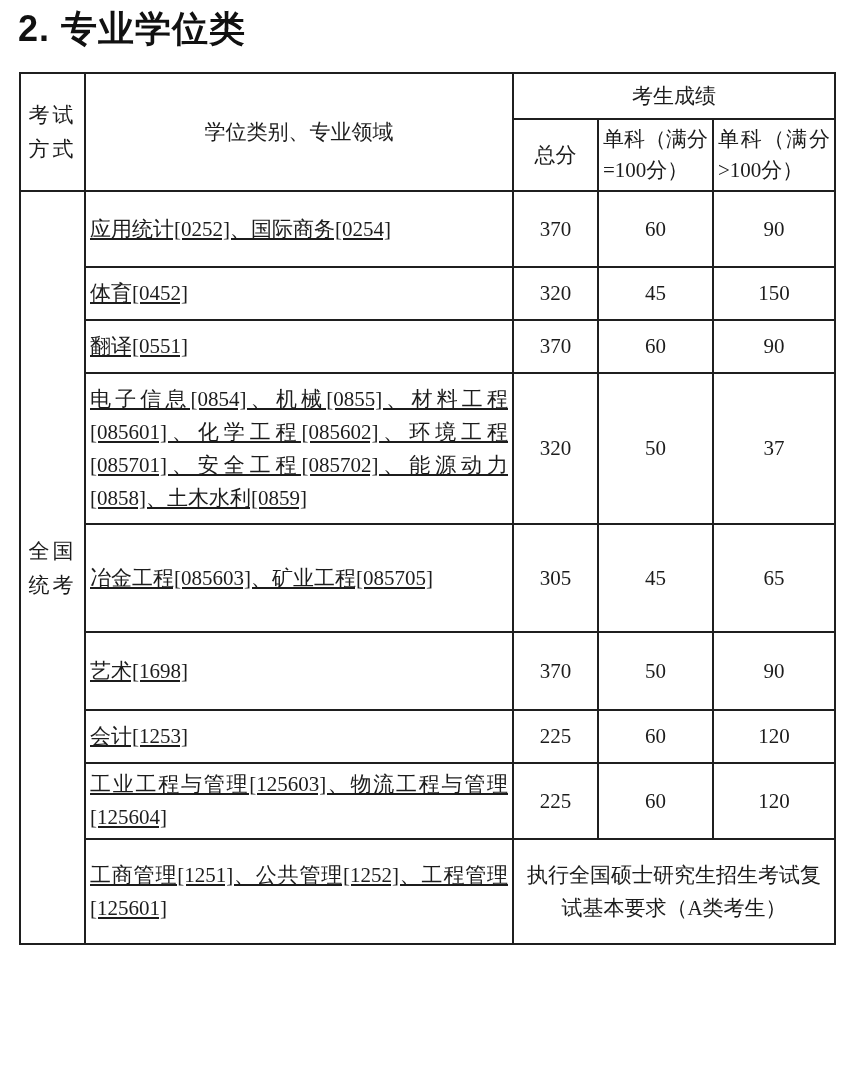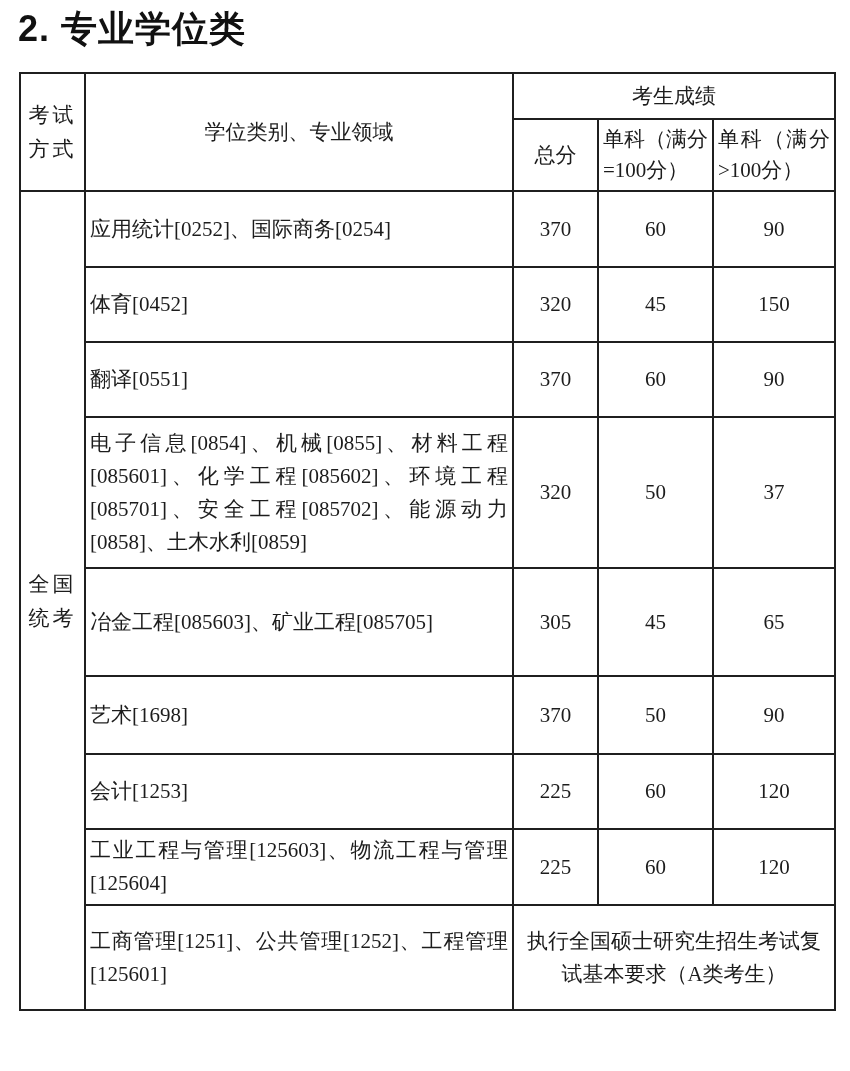--- a/index.html
+++ b/index.html
@@ -39,39 +39,40 @@
   
   .col-exam { width: 65px; }
   .col-prog { width: 428px; }
   .col-total { width: 85px; }
   .col-s100 { width: 115px; }
   .col-so100 { width: 122px; }
   
   .h46 { height: 46px; }
   .h66 { height: 66px; }
   .h76 { height: 76px; }
-  .h75 { height: 75px; }
+  .h75 { height: 53px; }
   .h151 { height: 151px; border-radius: 26px; }
   .h154 { height: 108px; }
   .h78 { height: 78px; }
   .h73 { height: 73px; }
   .h105 { height: 105px; }
   
   .c-center { text-align: center; }
   .exam-cell {
     text-align: center;
     letter-spacing: 3px;
     line-height: 34px;
     padding: 4px 4px;
   }
   .prog-cell {
     text-align: justify;
     text-justify: inter-ideograph;
     line-height: 33px;
     padding: 6px 10px 6px 8px;
+    text-decoration: underline;
   }
   .hdr-sub {
     text-align: justify;
     text-justify: inter-ideograph;
     line-height: 31px;
     padding: 4px 7px;
   }
   .num-cell { text-align: center; }
   .note-cell {
     text-align: center;

